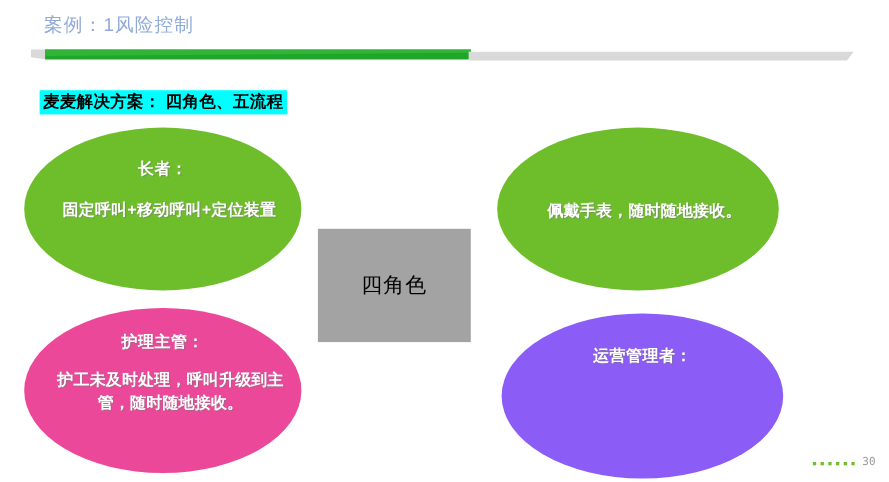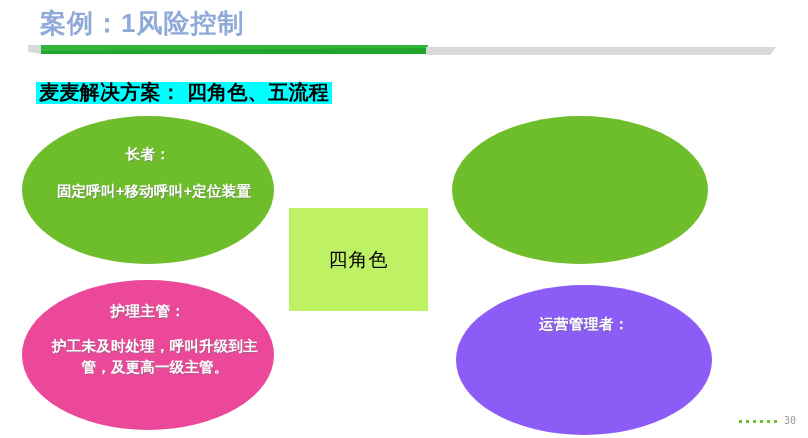--- a/index.html
+++ b/index.html
@@ -22,22 +22,22 @@
     height: 438px;
     background: #ffffff;
     overflow: hidden;
   }
 
   
   #slide-title {
     position: absolute;
     left: 40px;
     top: 8px;
-    font-size: 26px;
-    font-weight: 700;
+    font-size: 17px;
+    font-weight: 400;
     color: #8FAAD8;
     letter-spacing: 1px;
     white-space: nowrap;
     line-height: 30px;
   }
 
   
   .divider-wrap {
     position: absolute;
     left: 28px;
@@ -47,21 +47,21 @@
   }
   .divider-wrap svg { display: block; }
 
   
   #subtitle {
     position: absolute;
     left: 36px;
     top: 82px;
     background: #00FFFF;
     color: #000000;
-    font-size: 20px;
+    font-size: 15px;
     font-weight: 700;
     padding: 1px 3px 2px 3px;
     line-height: 19px;
     white-space: nowrap;
     letter-spacing: 0.3px;
   }
 
   
   .ellipse {
     position: absolute;
@@ -177,32 +177,33 @@
   </div>
 
   <div id="subtitle" style="background: rgb(0, 255, 255); color: rgb(0, 0, 0);">麦麦解决方案： 四角色、五流程</div>
 
   <div class="ellipse" id="ellipse-elder" style="background: rgb(110, 190, 43); font-family: Liberation Mono, monospace;">
     <div class="head">长者：</div>
     <div class="body">固定呼叫+移动呼叫+定位装置</div>
   </div>
 
   <div class="ellipse" id="ellipse-nurse" style="background: rgb(110, 190, 43);">
+    <div class="body">佩戴手表，随时随地接收。</div>
   </div>
 
   <div class="ellipse" id="ellipse-supervisor" style="background: #ec4899;">
     <div class="head">护理主管：</div>
-    <div class="body">护工未及时处理，呼叫升级到主管，及更高一级主管。</div>
+    <div class="body">护工未及时处理，呼叫升级到主管，随时随地接收。</div>
   </div>
 
   <div class="ellipse" id="ellipse-operator" style="background: #8b5cf6;">
     <div class="head">运营管理者：</div>
   </div>
 
-  <div id="center-box" style="background: #bef264;">
+  <div id="center-box" style="background: #a3a3a3;">
     <span class="label" style="color: rgb(0, 0, 0);">四角色</span>
   </div>
 
   <div id="footer">
     <span class="dots">
         <i style="background: rgb(110, 190, 43);"></i>
         <i style="background: rgb(110, 190, 43);"></i>
         <i style="background: rgb(110, 190, 43);"></i>
         <i style="background: rgb(110, 190, 43);"></i>
         <i style="background: rgb(110, 190, 43);"></i>

